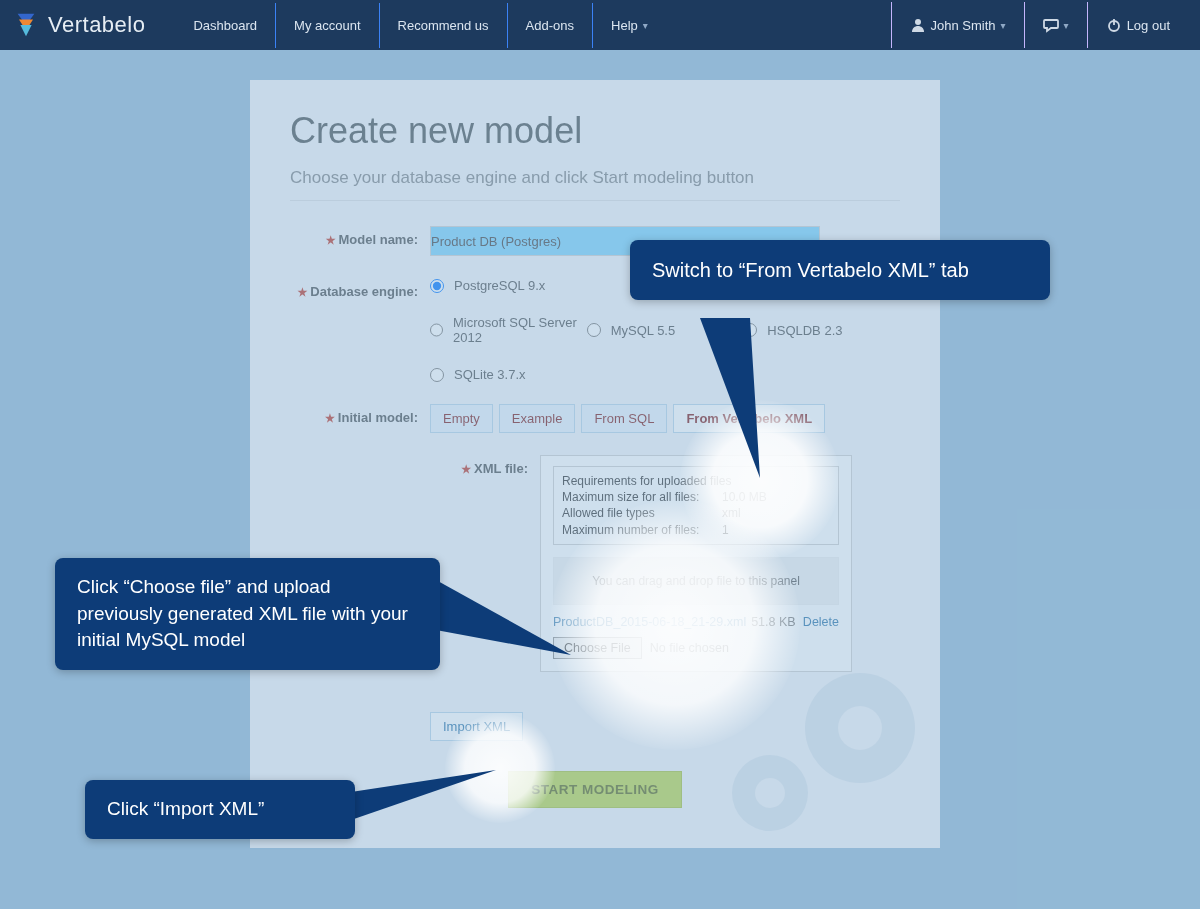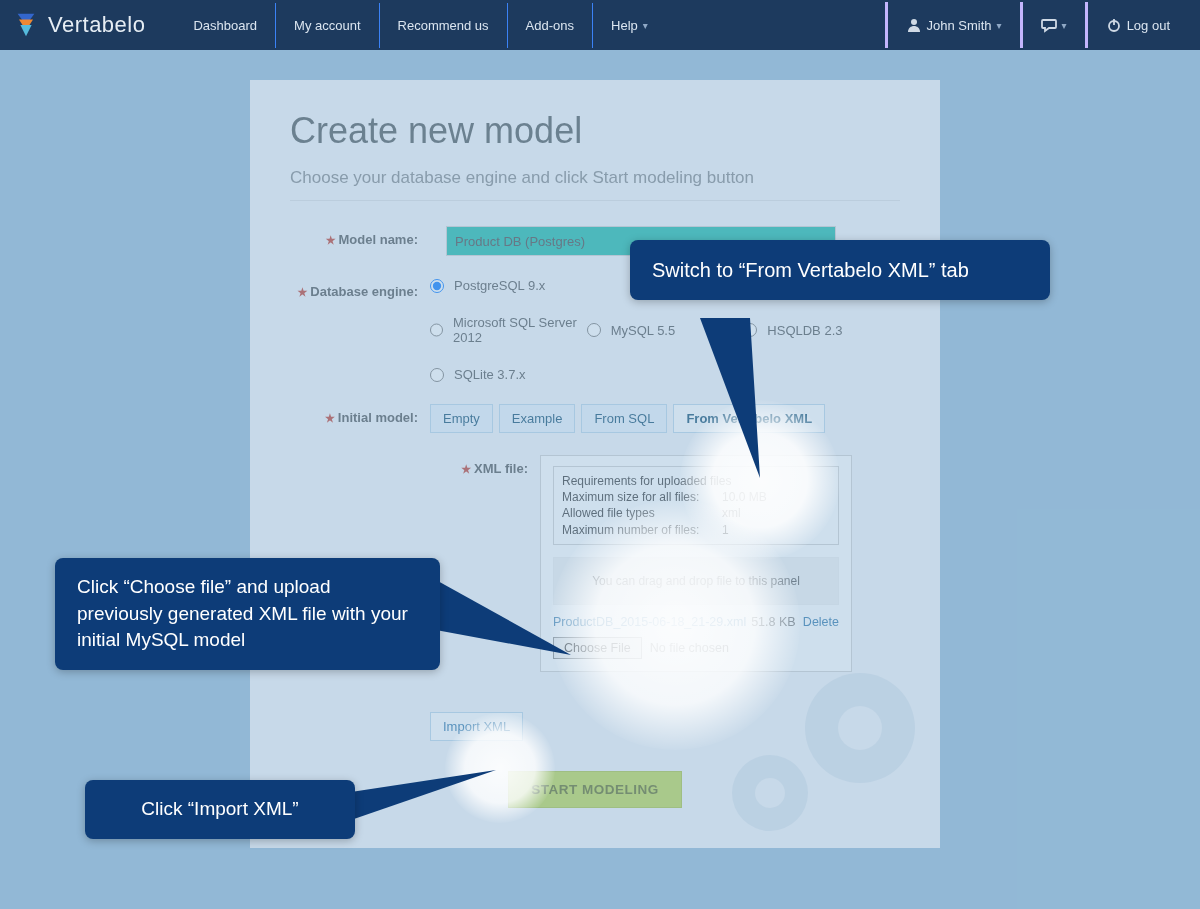--- a/index.html
+++ b/index.html
@@ -8,39 +8,39 @@
 .overlay { position: absolute; inset: 0; background: rgba(146, 185, 214, 0.45); z-index: 5; pointer-events: none; }
 
 .topbar { height: 50px; background: #1d3a5e; display: flex; align-items: center; padding: 0 12px; color: #cfd9e5; position: relative; z-index: 10; }
 .brand { display: flex; align-items: center; gap: 8px; margin-right: 30px; }
 .brand-logo { width: 28px; height: 28px; }
 .brand-name { font-size: 22px; font-weight: 300; color: #e6edf4; letter-spacing: .5px; }
 .nav { display: flex; align-items: center; }
 .nav-item { padding: 15px 18px; color: #dbe5f0; font-size: 13px; border-left: 1px solid #3b82f6; cursor: pointer; display: flex; align-items: center; gap: 5px; }
 .nav-item:first-child { border-left: none; }
 .nav-right { margin-left: auto; display: flex; align-items: center; }
-.nav-right .nav-item { border-left: 3px solid #c4b5fd; }
+.nav-right .nav-item { border-left: 1px solid #c4b5fd; }
 .user-ic, .chat-ic, .power-ic { width: 16px; height: 16px; }
 .caret { font-size: 10px; color: #8fa8c5; }
 
 .card { position: absolute; left: 250px; top: 80px; width: 690px; background: #f2f4f7; padding: 30px 40px 40px 40px; z-index: 1; }
 .title { font-size: 36px; font-weight: 400; color: #4c5457; }
 .subtitle { font-size: 17px; color: #808589; margin-top: 16px; font-weight: 300; }
 .hr { height: 1px; background: #dcdfe2; margin-top: 12px; margin-bottom: 25px; }
 .row { display: flex; margin-bottom: 22px; }
 .lab { width: 140px; text-align: right; padding-right: 12px; padding-top: 6px; font-size: 13px; color: #4c5053; font-weight: bold; }
 .req { color: #c0392b; font-size: 11px; margin-right: 3px; }
 .ctrl { flex: 1; }
-.txt { width: 390px; height: 30px; border: 1px solid #cfcfcf; background: #14b8a6; padding: 0 8px; font-size: 13px; color: #444; margin-left: 16px; }
+.txt { width: 390px; height: 30px; border: 1px solid #cfcfcf; background: #7dd3fc; padding: 0 0; font-size: 13px; color: #444; }
 .radios { display: grid; grid-template-columns: 1fr 1fr 1fr; row-gap: 22px; }
 .radio { display: flex; align-items: center; gap: 10px; font-size: 13px; color: #4c5053; }
 .radio input { width: 14px; height: 14px; }
 
 .tabs { display: flex; gap: 6px; }
-.tab { padding: 6px 12px; border: 1px solid #b9d6e9; background: #eaf3fb; color: #0c4a6e; font-size: 13px; cursor: pointer; }
+.tab { padding: 6px 12px; border: 1px solid #b9d6e9; background: #eaf3fb; color: #7f1d1d; font-size: 13px; cursor: pointer; }
 .tab.active { background: #fff; border-color: #b9d6e9; font-weight: bold; position: relative; z-index: 20; }
 
 .upload { border: 1px solid #cfcfcf; background: #fff; width: 312px; padding: 10px 12px 12px 12px; position: relative; z-index: 1; }
 .reqbox { border: 1px solid #cfcfcf; padding: 6px 8px; font-size: 12px; color: #333; line-height: 1.35; }
 .reqrow { display: flex; }
 .reqrow .k { width: 160px; }
 .drag { text-align: center; font-size: 12px; color: #555; padding: 16px 0; background: #f3f3f3; margin-top: 12px; border: 1px solid #eee; }
 .filerow { margin-top: 10px; font-size: 12.5px; display: flex; align-items: center; gap: 5px; }
 .filerow .fname { color: #2a73a8; }
 .filerow .fsize { color: #555; }
@@ -57,21 +57,21 @@
 
 .spot1 { position: absolute; width: 160px; height: 160px; border-radius: 50%; background: radial-gradient(circle, rgba(255,255,255,.92) 0, rgba(255,255,255,.85) 42%, rgba(255,255,255,0) 72%); left: 680px; top: 400px; z-index: 15; pointer-events: none; }
 .spot2 { position: absolute; width: 250px; height: 250px; border-radius: 50%; background: radial-gradient(circle, rgba(255,255,255,.92) 0, rgba(255,255,255,.8) 45%, rgba(255,255,255,0) 72%); left: 550px; top: 500px; z-index: 15; pointer-events: none; }
 .spot3 { position: absolute; width: 110px; height: 110px; border-radius: 50%; background: radial-gradient(circle, rgba(255,255,255,.92) 0, rgba(255,255,255,.8) 45%, rgba(255,255,255,0) 72%); left: 445px; top: 713px; z-index: 15; pointer-events: none; }
 
 .callout { position: absolute; background: #0d3c78; color: #fff; border-radius: 8px; padding: 16px 22px; font-size: 19px; font-weight: 300; line-height: 1.4; z-index: 30; box-shadow: 0 2px 8px rgba(0,0,0,.25); }
 .callout.small { font-size: 20px; }
 
 .c1 { left: 630px; top: 240px; width: 420px; }
 .c2 { left: 55px; top: 530px; width: 385px; margin-top: 28px; }
-.c3 { left: 85px; top: 780px; width: 270px; text-align: center; }
+.c3 { left: 85px; top: 780px; width: 270px; text-align: left; }
 
 .tail { position: absolute; z-index: 29; }
 
 .upload-wrap { position: relative; }
 </style>
 </head>
 <body>
 
 <div class="topbar">
   <div class="brand">

